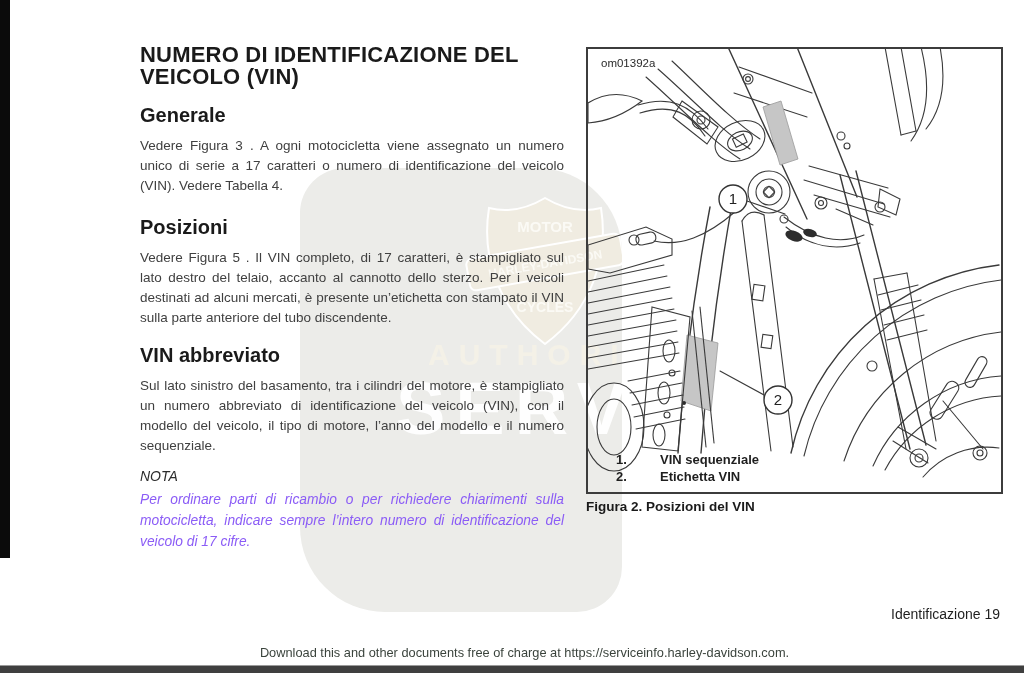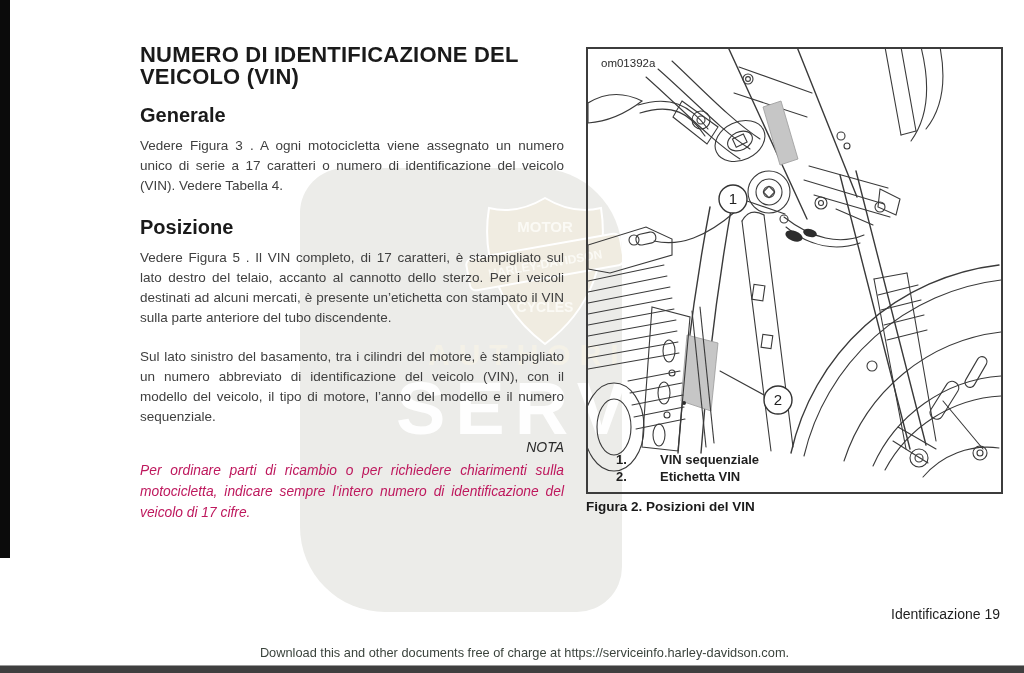--- a/index.html
+++ b/index.html
@@ -22,24 +22,24 @@
 
   
   .text-col{position:absolute;left:140px;top:44px;width:424px;}
   .doc-title{font-size:22px;line-height:22px;margin:0;max-width:392px;
     font-weight:bold;color:#1a1a1a;letter-spacing:.2px;}
   .sec-head{font-size:20px;line-height:17px;font-weight:bold;margin:0;color:#1a1a1a;}
   .sec-generale{margin-top:19px;}
   .sec-posizione{margin-top:23px;}
   .sec-vin{margin-top:19px;}
   .body-par{font-size:13.5px;line-height:20px;text-align:justify;margin:12px 0 0;color:#404040;}
-  .note-head{font-size:14px;font-style:italic;text-align:right;font-weight:normal;
+  .note-head{font-size:14px;font-style:italic;text-align:left;font-weight:normal;
     margin:12px 0 0;color:#2b2b2b;}
   .note-par{font-size:13.8px;font-style:italic;line-height:21px;text-align:justify;
-    margin:5px 0 0;color:#be185d;}
+    margin:5px 0 0;color:#8b5cf6;}
 
   
   .figure-box{position:absolute;left:586px;top:47px;width:413px;height:443px;
     border:2px solid #3c3c3c;background:transparent;}
   .fig-code{position:absolute;left:13px;top:8px;font-size:11.5px;color:#2a2a2a;}
   .diagram{position:absolute;left:0;top:0;width:100%;height:100%;}
   .legend{position:absolute;left:28px;bottom:7px;font-size:13px;font-weight:bold;color:#1e1e1e;}
   .legend-row{display:flex;line-height:17px;}
   .legend-num{width:44px;}
   .fig-caption{position:absolute;left:586px;top:499px;width:417px;text-align:left;
@@ -80,25 +80,26 @@
 
   <div class="text-col">
     <h1 class="doc-title">NUMERO DI IDENTIFICAZIONE DEL VEICOLO (VIN)</h1>
 
     <div class="sec-generale">
       <h2 class="sec-head">Generale</h2>
       <p class="body-par">Vedere Figura 3 . A ogni motocicletta viene assegnato un numero unico di serie a 17 caratteri o numero di identificazione del veicolo (VIN). Vedere Tabella 4.</p>
     </div>
 
     <div class="sec-posizione">
-      <h2 class="sec-head">Posizione</h2>
+      <h2 class="sec-head">Posizioni</h2>
       <p class="body-par">Vedere Figura 5 . Il VIN completo, di 17 caratteri, è stampigliato sul lato destro del telaio, accanto al cannotto dello sterzo. Per i veicoli destinati ad alcuni mercati, è presente un’etichetta con stampato il VIN sulla parte anteriore del tubo discendente.</p>
     </div>
 
     <div class="sec-vin">
+      <h2 class="sec-head">VIN abbreviato</h2>
       <p class="body-par">Sul lato sinistro del basamento, tra i cilindri del motore, è stampigliato un numero abbreviato di identificazione del veicolo (VIN), con il modello del veicolo, il tipo di motore, l’anno del modello e il numero sequenziale.</p>
     </div>
 
     <h3 class="note-head">NOTA</h3>
     <p class="note-par">Per ordinare parti di ricambio o per richiedere chiarimenti sulla motocicletta, indicare sempre l’intero numero di identificazione del veicolo di 17 cifre.</p>
   </div>
 
   <div class="figure-box">
     <svg class="diagram" viewBox="0 0 413 443">
 

